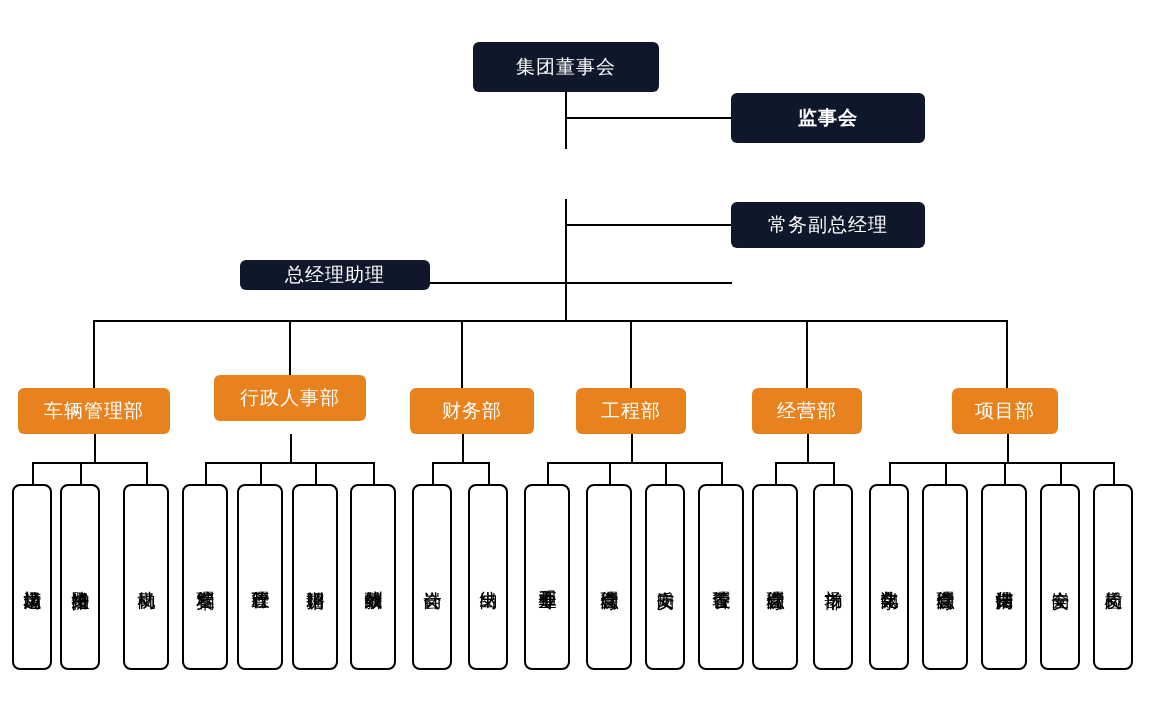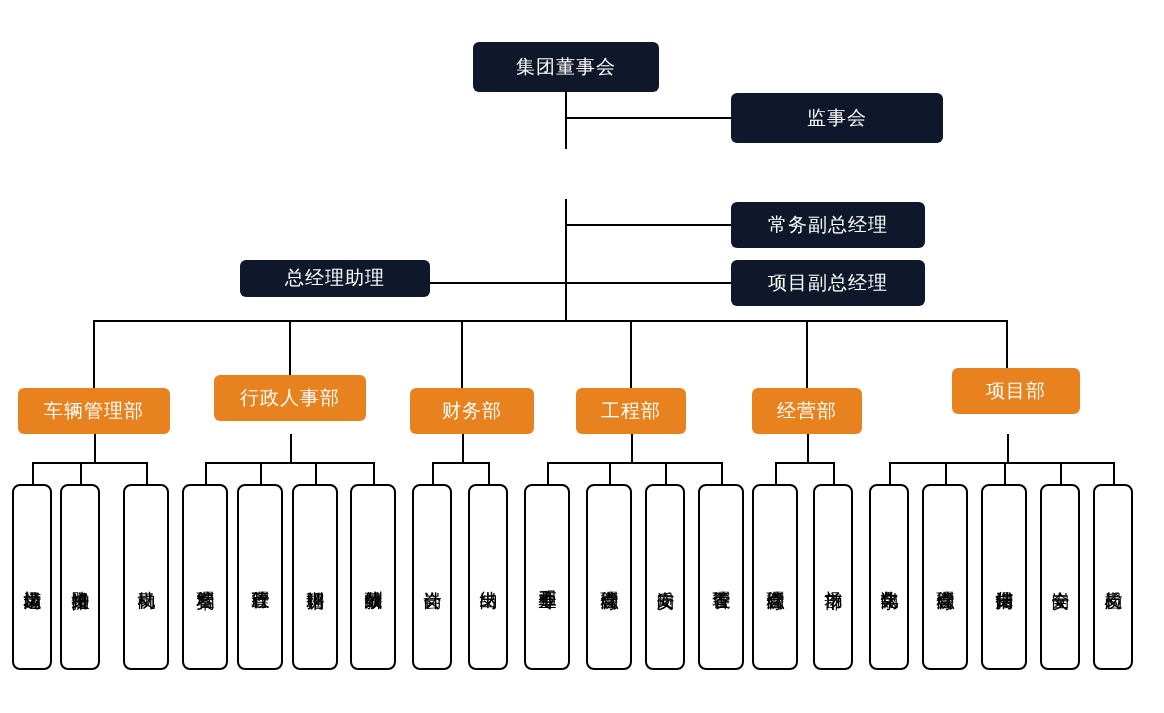--- a/index.html
+++ b/index.html
@@ -109,24 +109,23 @@
       <div class="line vline" style="left: 1007px; top: 434px; height: 28px;"></div>
       <div class="line hline" style="left: 889px; top: 462px; width: 224px;"></div>
       <div class="line vline" style="left: 889px; top: 462px; height: 22px;"></div>
       <div class="line vline" style="left: 945px; top: 462px; height: 22px;"></div>
       <div class="line vline" style="left: 1004px; top: 462px; height: 22px;"></div>
       <div class="line vline" style="left: 1060px; top: 462px; height: 22px;"></div>
       <div class="line vline" style="left: 1113px; top: 462px; height: 22px;"></div>
     </div>
 
   <div class="node blue" style="left:473px; top:42px; width:186px; height:50px;">集团董事会</div>
-  <div class="node blue" style="left:731px; top:93px; width:212px; height:50px;">监事会</div>
+  <div class="node blue" style="left:731px; top:93px; width:194px; height:50px;font-weight:bold;">监事会</div>
   <div class="node blue" style="left:731px; top:202px; width:194px; height:46px;">常务副总经理</div>
-  <div class="node blue" style="left:731px; top:260px; width:194px; height:46px;">项目副总经理</div>
-  <div class="node blue" style="left:240px; top:260px; width:190px; height:37px;">总经理助理</div>
+  <div class="node blue" style="left:240px; top:260px; width:190px; height:30px;">总经理助理</div>
 
   <div id="dept-layer">
       <div class="node orange" style="left: 18px; top: 388px; width: 152px; height: 46px;">车辆管理部</div>
       <div class="node white" style="left: 12px; top: 484px; width: 40px; height: 186px;">垃圾清运岗</div>
       <div class="node white" style="left: 60px; top: 484px; width: 40px; height: 186px;">道路维护岗</div>
       <div class="node white" style="left: 123px; top: 484px; width: 46px; height: 186px;">机动岗</div>
       <div class="node orange" style="left: 214px; top: 375px; width: 152px; height: 46px;">行政人事部</div>
       <div class="node white" style="left: 182px; top: 484px; width: 46px; height: 186px;">档案管理</div>
       <div class="node white" style="left: 237px; top: 484px; width: 46px; height: 186px;">行政管理</div>
       <div class="node white" style="left: 292px; top: 484px; width: 46px; height: 186px;">招聘培训</div>
@@ -135,20 +134,20 @@
       <div class="node white" style="left: 412px; top: 484px; width: 40px; height: 186px;">会计岗</div>
       <div class="node white" style="left: 468px; top: 484px; width: 40px; height: 186px;">出纳岗</div>
       <div class="node orange" style="left: 576px; top: 388px; width: 110px; height: 46px;">工程部</div>
       <div class="node white" style="left: 524px; top: 484px; width: 46px; height: 186px;">专业工程师</div>
       <div class="node white" style="left: 586px; top: 484px; width: 46px; height: 186px;">综合管理岗</div>
       <div class="node white" style="left: 645px; top: 484px; width: 40px; height: 186px;">安质岗</div>
       <div class="node white" style="left: 698px; top: 484px; width: 46px; height: 186px;">设备管理</div>
       <div class="node orange" style="left: 752px; top: 388px; width: 110px; height: 46px;">经营部</div>
       <div class="node white" style="left: 752px; top: 484px; width: 46px; height: 186px;">综合管理岗</div>
       <div class="node white" style="left: 813px; top: 484px; width: 40px; height: 186px;">市场部</div>
-      <div class="node orange" style="left: 952px; top: 368px; width: 128px; height: 46px;">项目部</div>
+      <div class="node orange" style="left: 952px; top: 388px; width: 106px; height: 46px;">项目部</div>
       <div class="node white" style="left: 869px; top: 484px; width: 40px; height: 186px;">数字化岗</div>
       <div class="node white" style="left: 922px; top: 484px; width: 46px; height: 186px;">综合管理岗</div>
       <div class="node white" style="left: 981px; top: 484px; width: 46px; height: 186px;">清扫保洁岗</div>
       <div class="node white" style="left: 1040px; top: 484px; width: 40px; height: 186px;">安全岗</div>
       <div class="node white" style="left: 1093px; top: 484px; width: 40px; height: 186px;">质检岗</div>
     </div>
 </div>
 
 </body></html>

